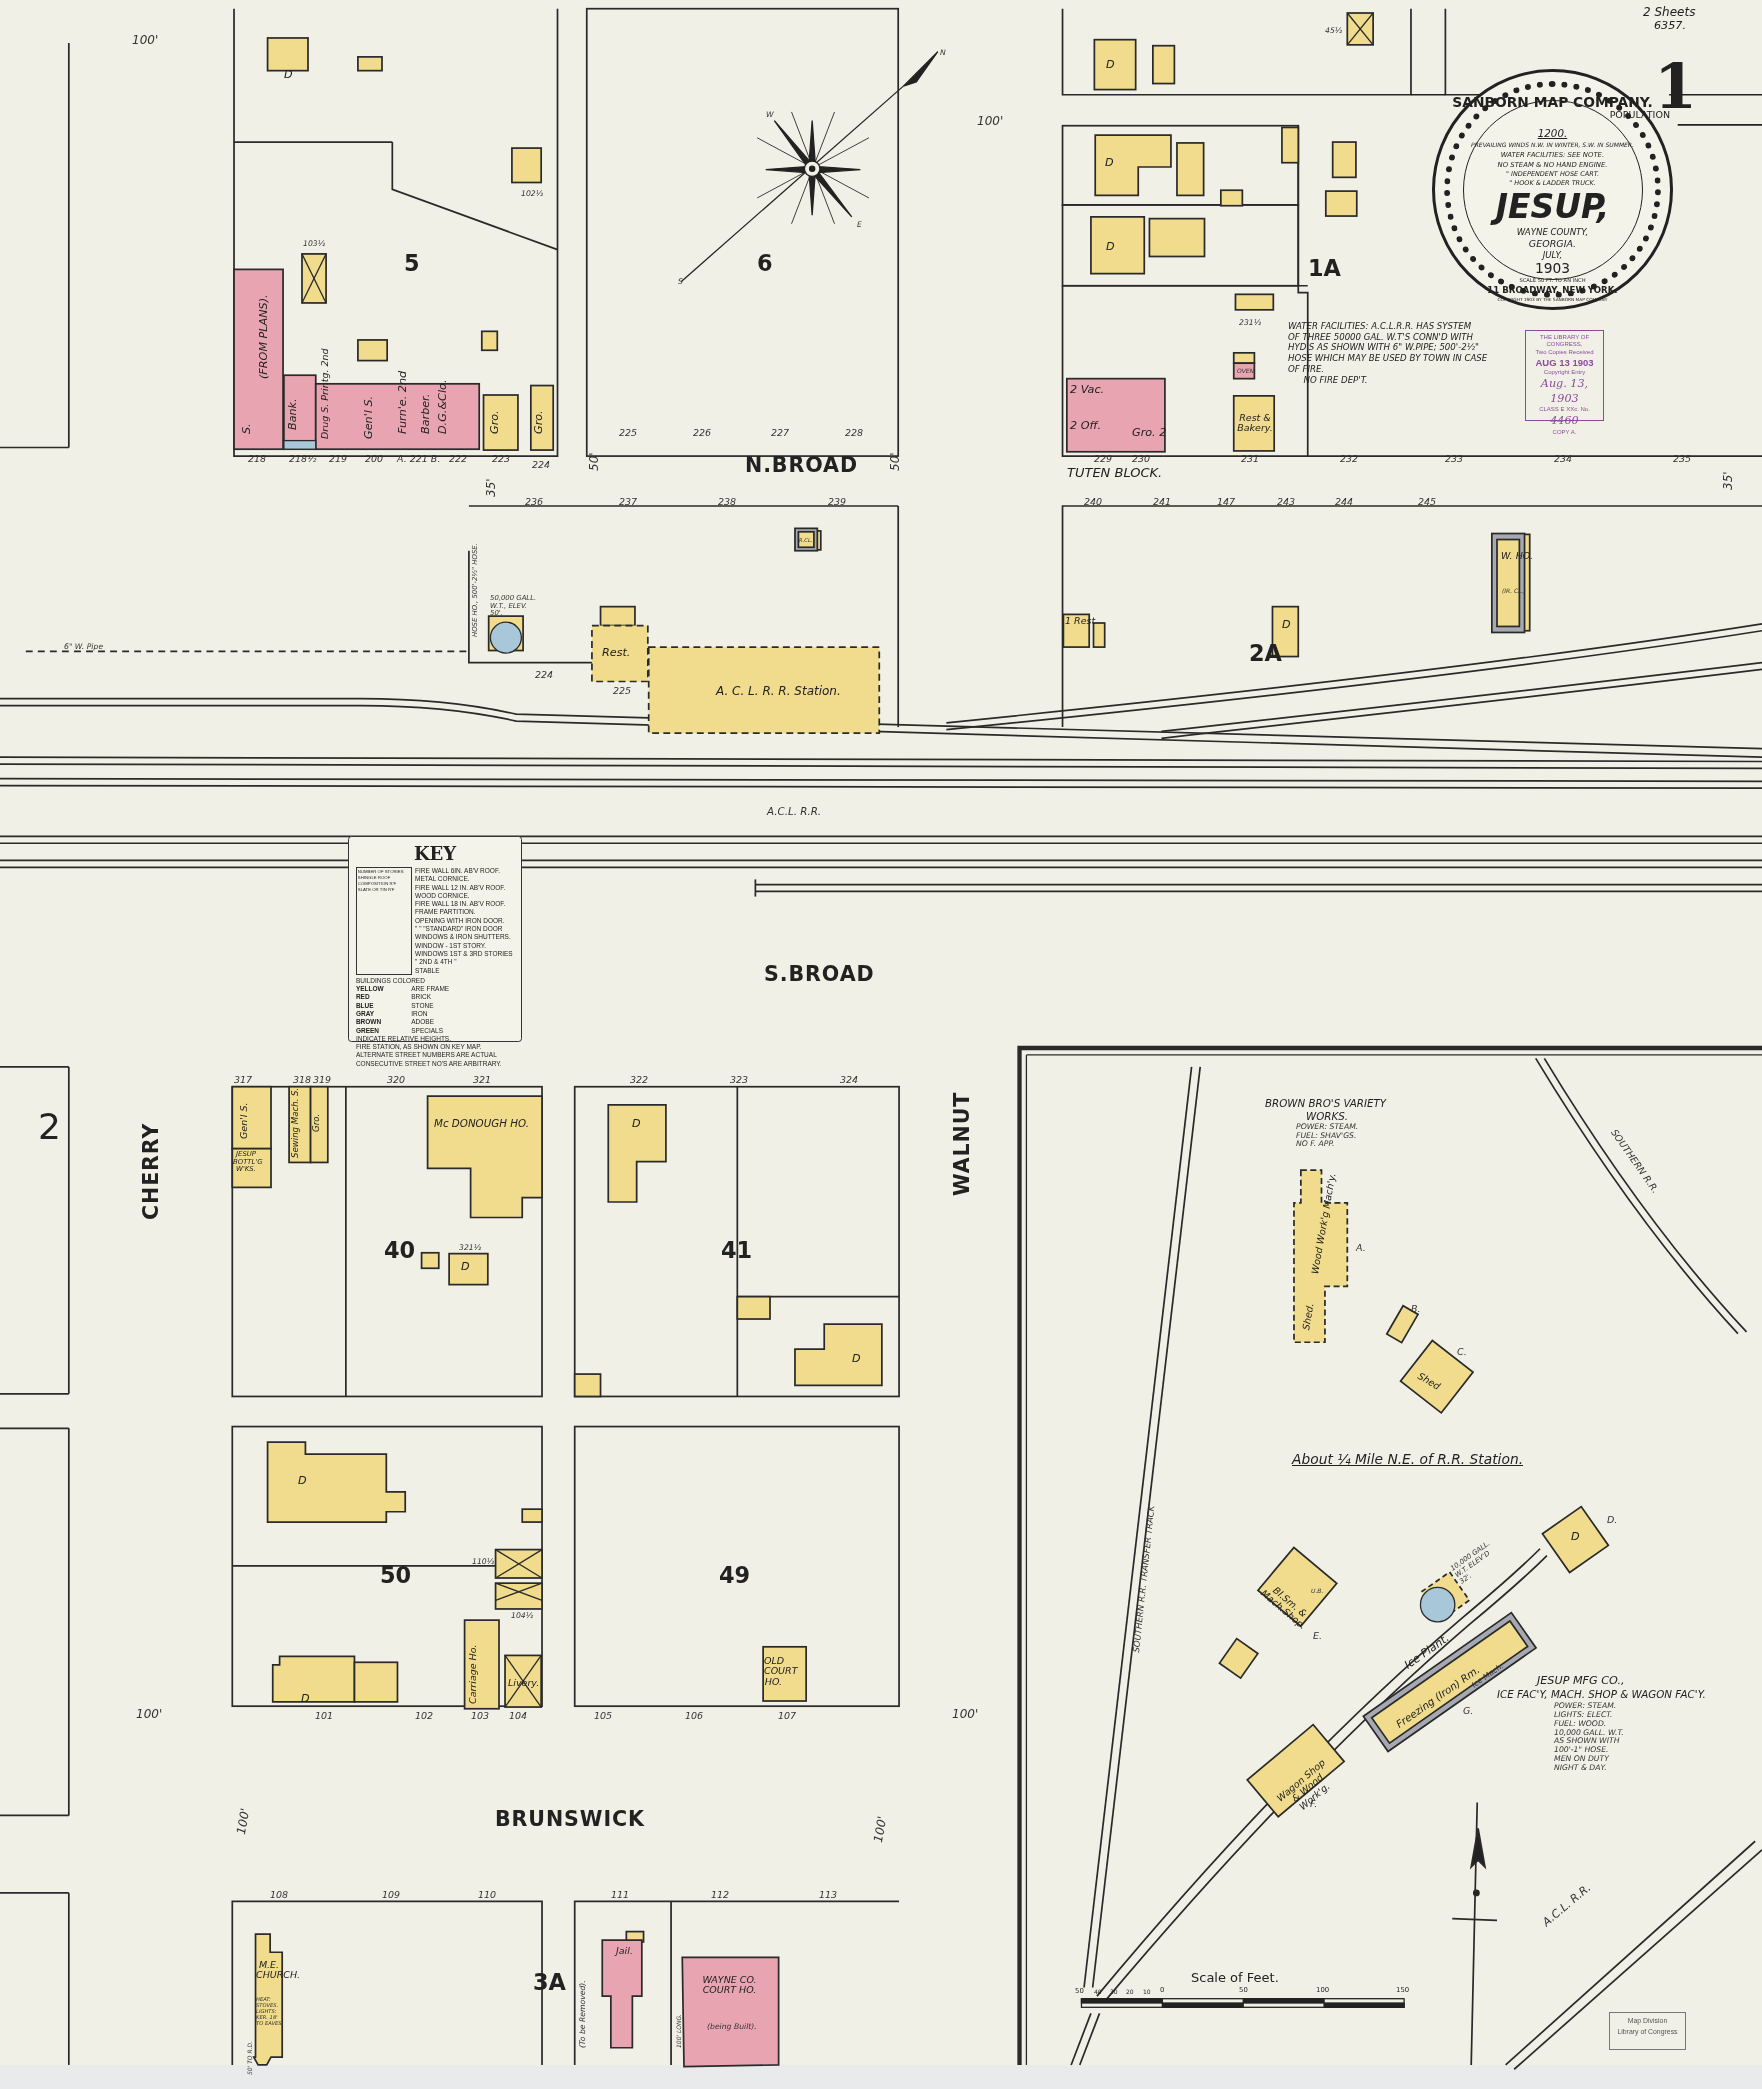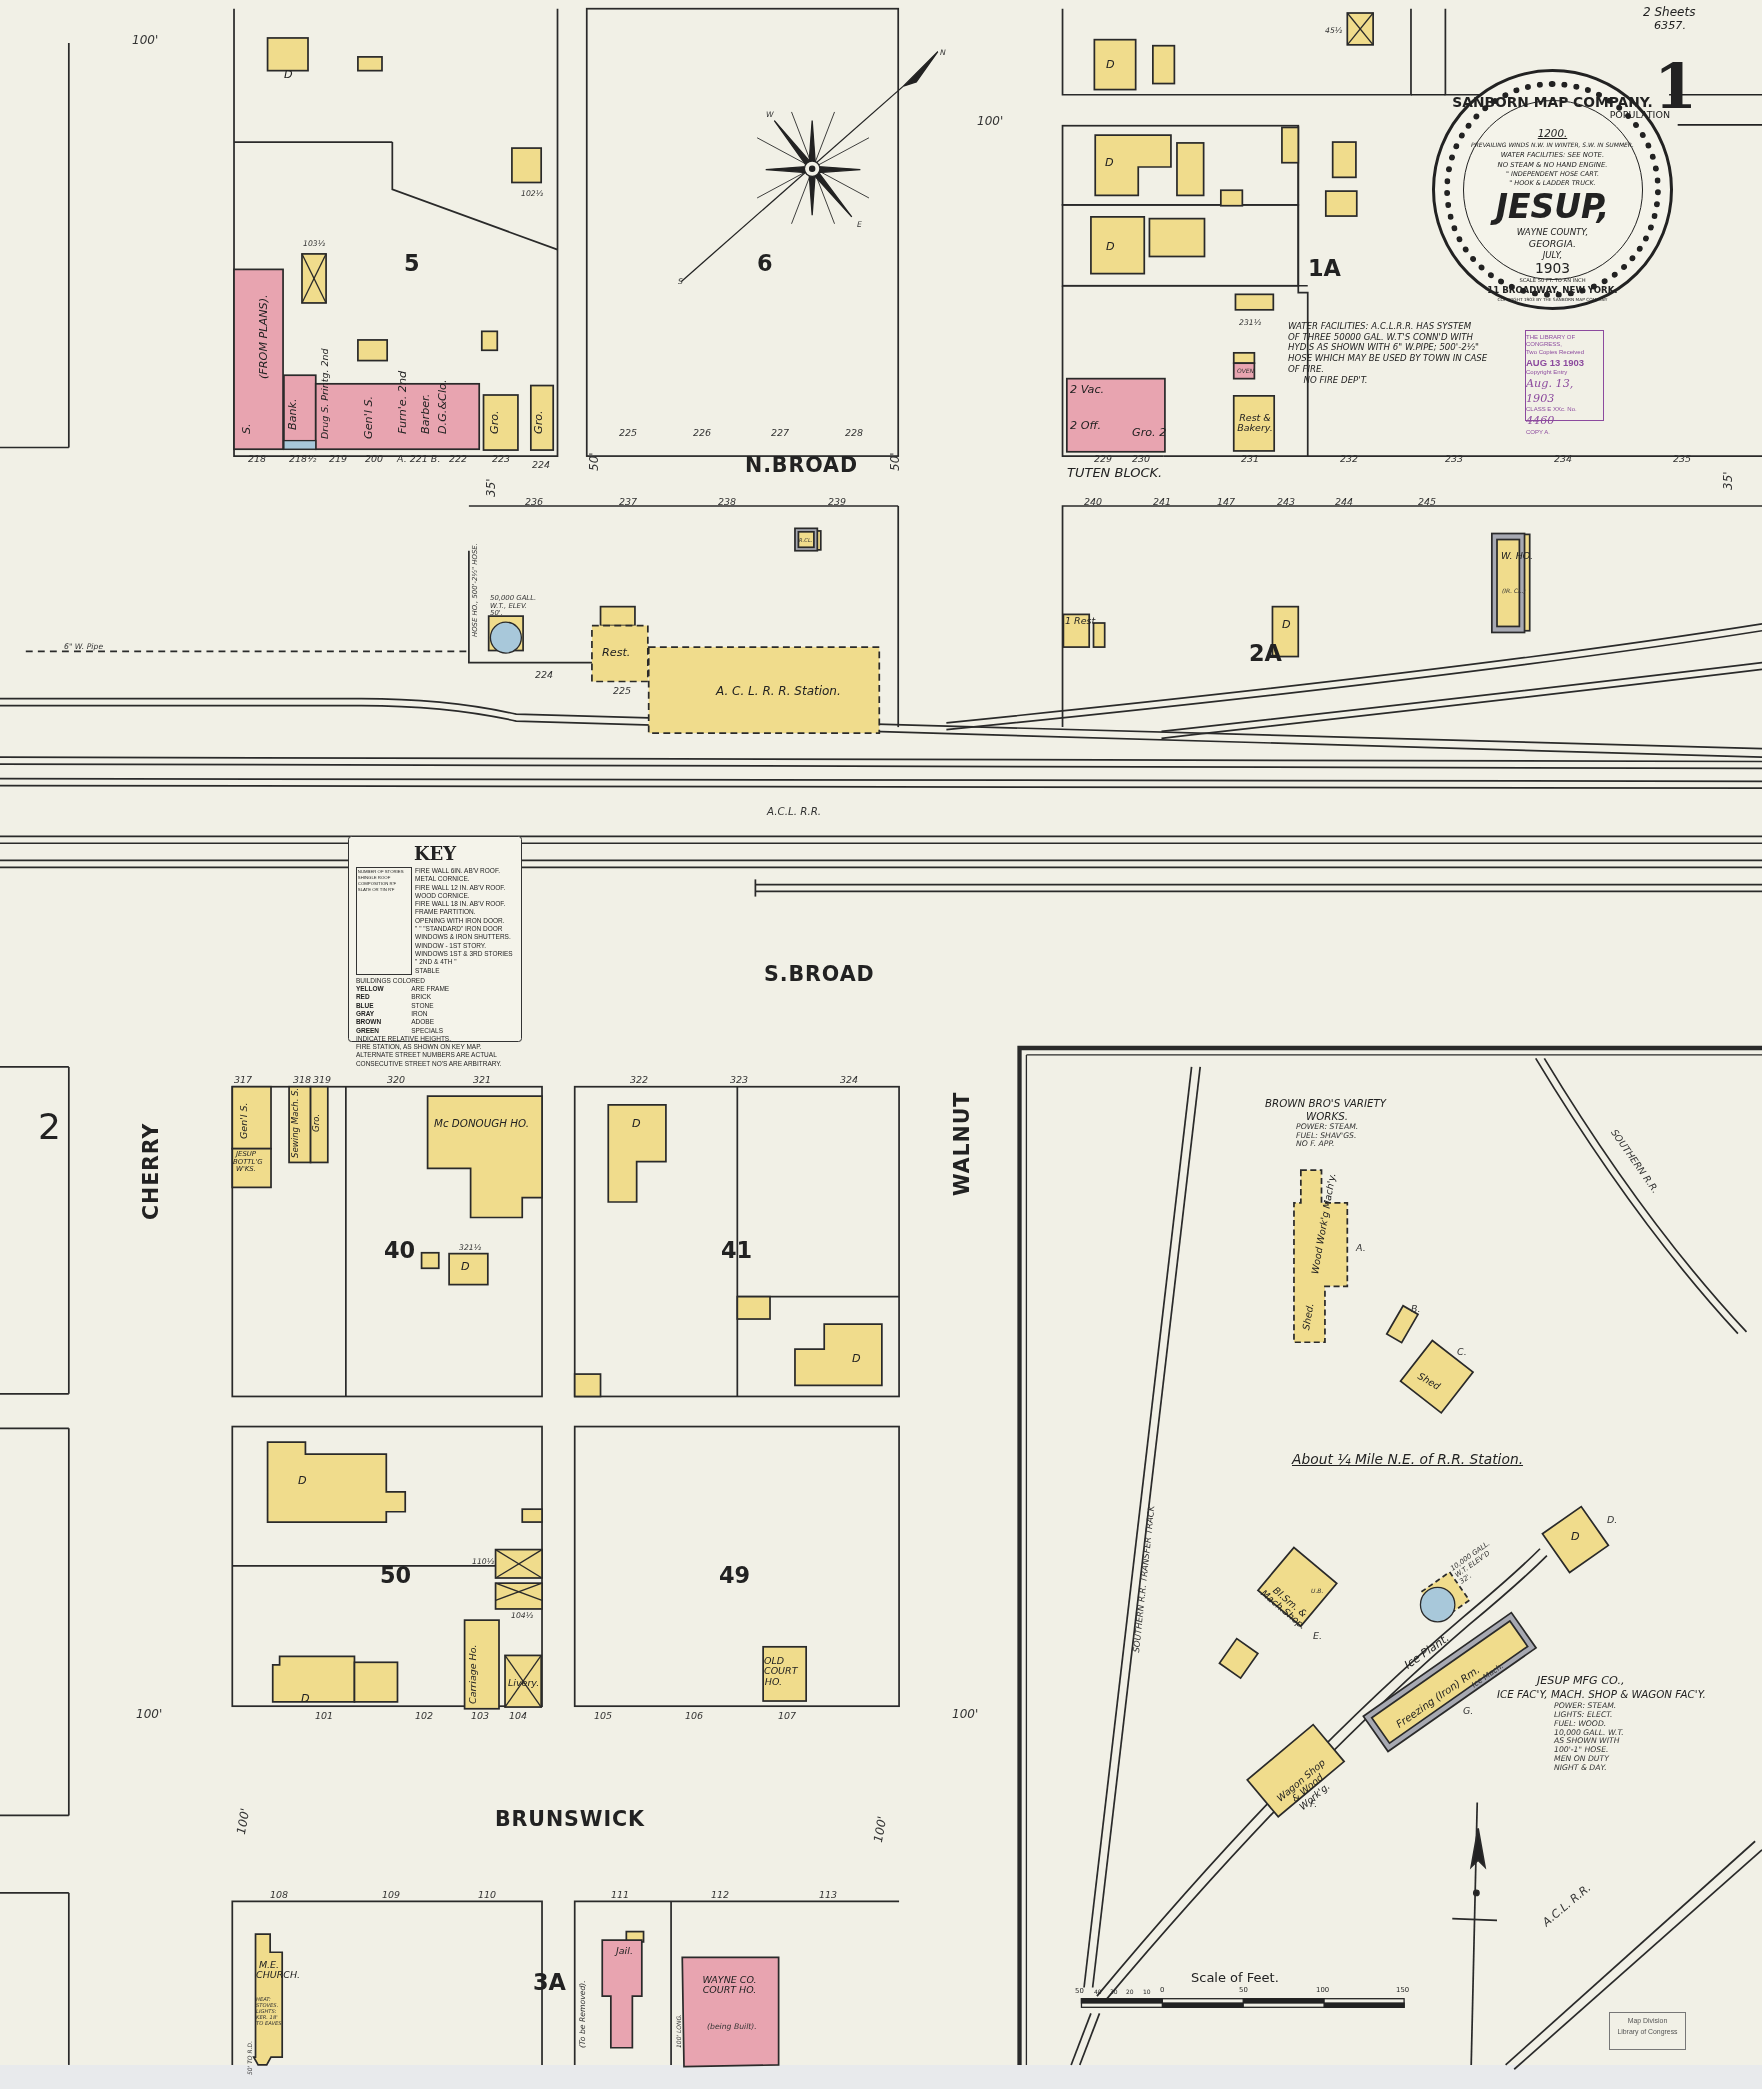--- a/index.html
+++ b/index.html
@@ -15,21 +15,21 @@
   .xs{font-size:7.7px;font-style:italic;color:#333;}
   .bldg-lbl{font-size:11.2px;font-style:italic;color:#222;text-align:center;line-height:1.1;}
   .note{font-size:8.6px;font-style:italic;color:#222;line-height:1.25;white-space:normal;}
   .key{position:absolute;left:348px;top:836px;width:174px;height:206px;background:#f4f3ea;border:1.7px solid #333;border-radius:3.4px;padding:5.2px 6.9px;box-sizing:border-box;font-size:6.5px;line-height:1.28;color:#222;}
   .key h3{margin:0 0 1.7px 0;text-align:center;font-family:"DejaVu Serif",serif;font-size:18px;}
   .key .kr{display:flex;gap:3.4px;}
   .seal{position:absolute;left:1432px;top:69px;width:241px;height:241px;border-radius:50%;border:3.4px solid #222;box-sizing:border-box;background:#f4f3ea;}
   .seal .ring{position:absolute;left:8.6px;top:8.6px;right:8.6px;bottom:8.6px;border-radius:50%;border:6.9px dotted #222;}
   .seal .inner{position:absolute;left:27.5px;top:27.5px;right:27.5px;bottom:27.5px;border-radius:50%;border:1.7px solid #222;}
   .seal-txt{position:absolute;width:100%;text-align:center;font-family:"DejaVu Sans",sans-serif;color:#222;}
-  .stamp{position:absolute;left:1525px;top:330px;width:79px;height:91px;border:1.7px solid #8c4a9e;color:#8c4a9e;font-size:6px;line-height:1.3;padding-top:2.6px;box-sizing:border-box;}
+  .stamp{position:absolute;left:1525px;top:330px;width:79px;height:91px;border:1.7px solid #8c4a9e;color:#8c4a9e;font-size:6px;text-align:center;line-height:1.3;padding-top:2.6px;box-sizing:border-box;}
   .stamp .big{font-size:9.5px;font-weight:bold;}
   .stamp .hand{font-size:11.2px;font-style:italic;font-family:"DejaVu Serif",serif;}
   .mapdiv{position:absolute;left:1609px;top:2012px;width:77px;height:38px;border:1.7px solid #777;font-size:6.9px;color:#555;text-align:center;line-height:1.5;box-sizing:border-box;padding-top:3.4px;}
   .sheetno{position:absolute;left:1654px;top:50px;font-family:"DejaVu Serif",serif;font-size:62px;font-weight:bold;color:#222;}
 </style>
 </head>
 <body>
 
 <div class="paper"></div>
 <div class="bottom-strip"></div>

